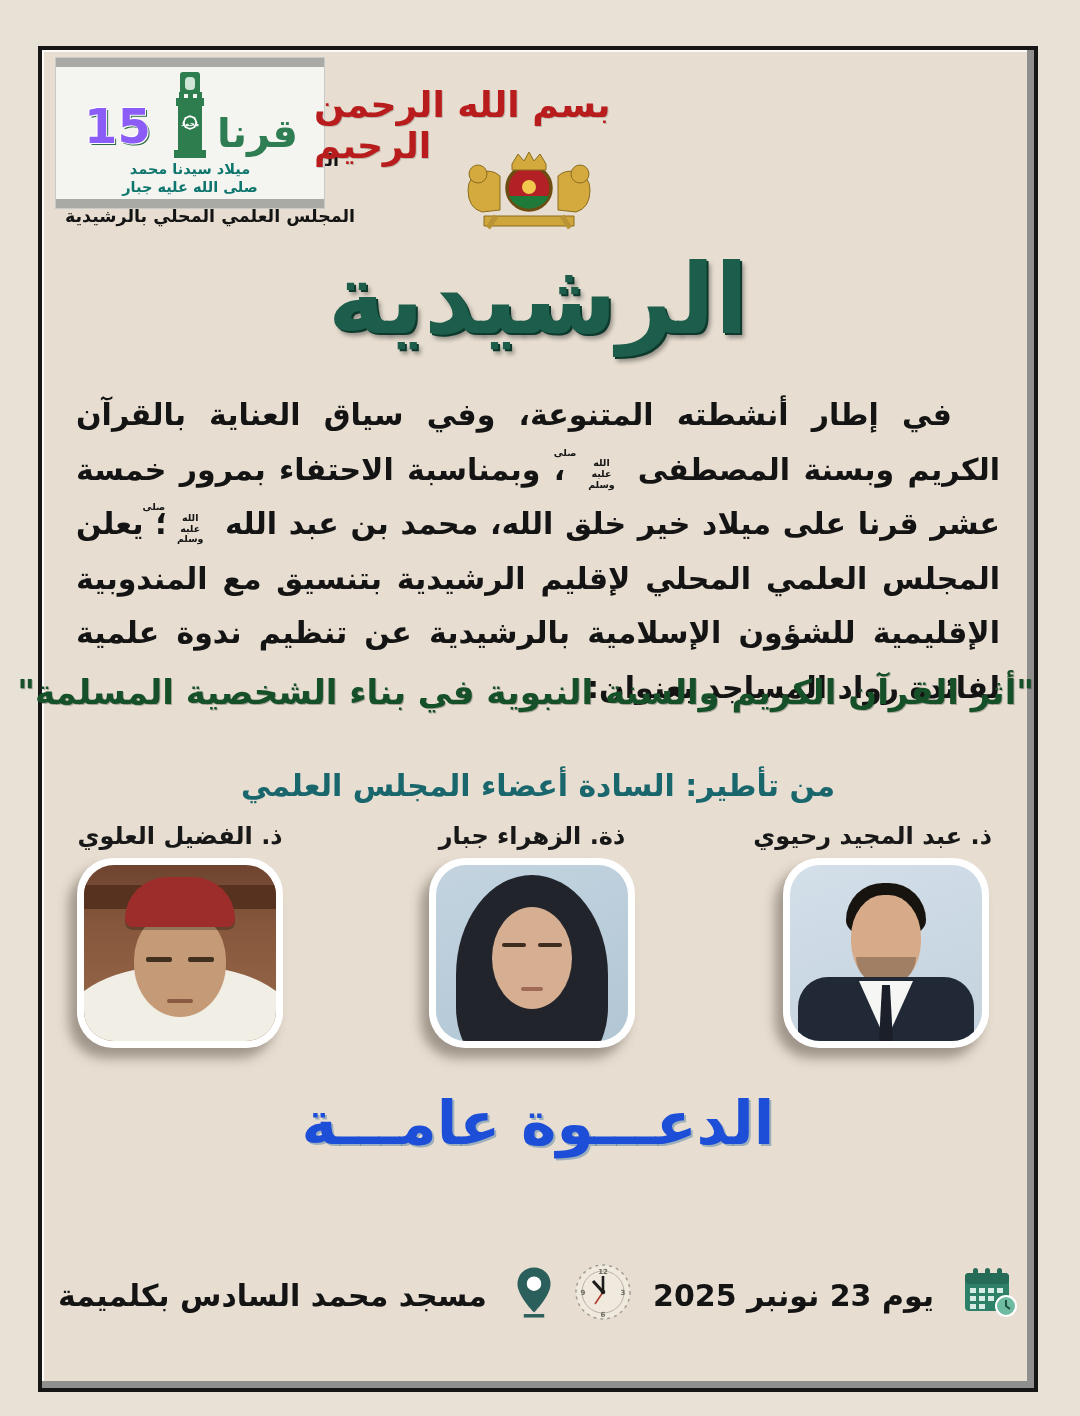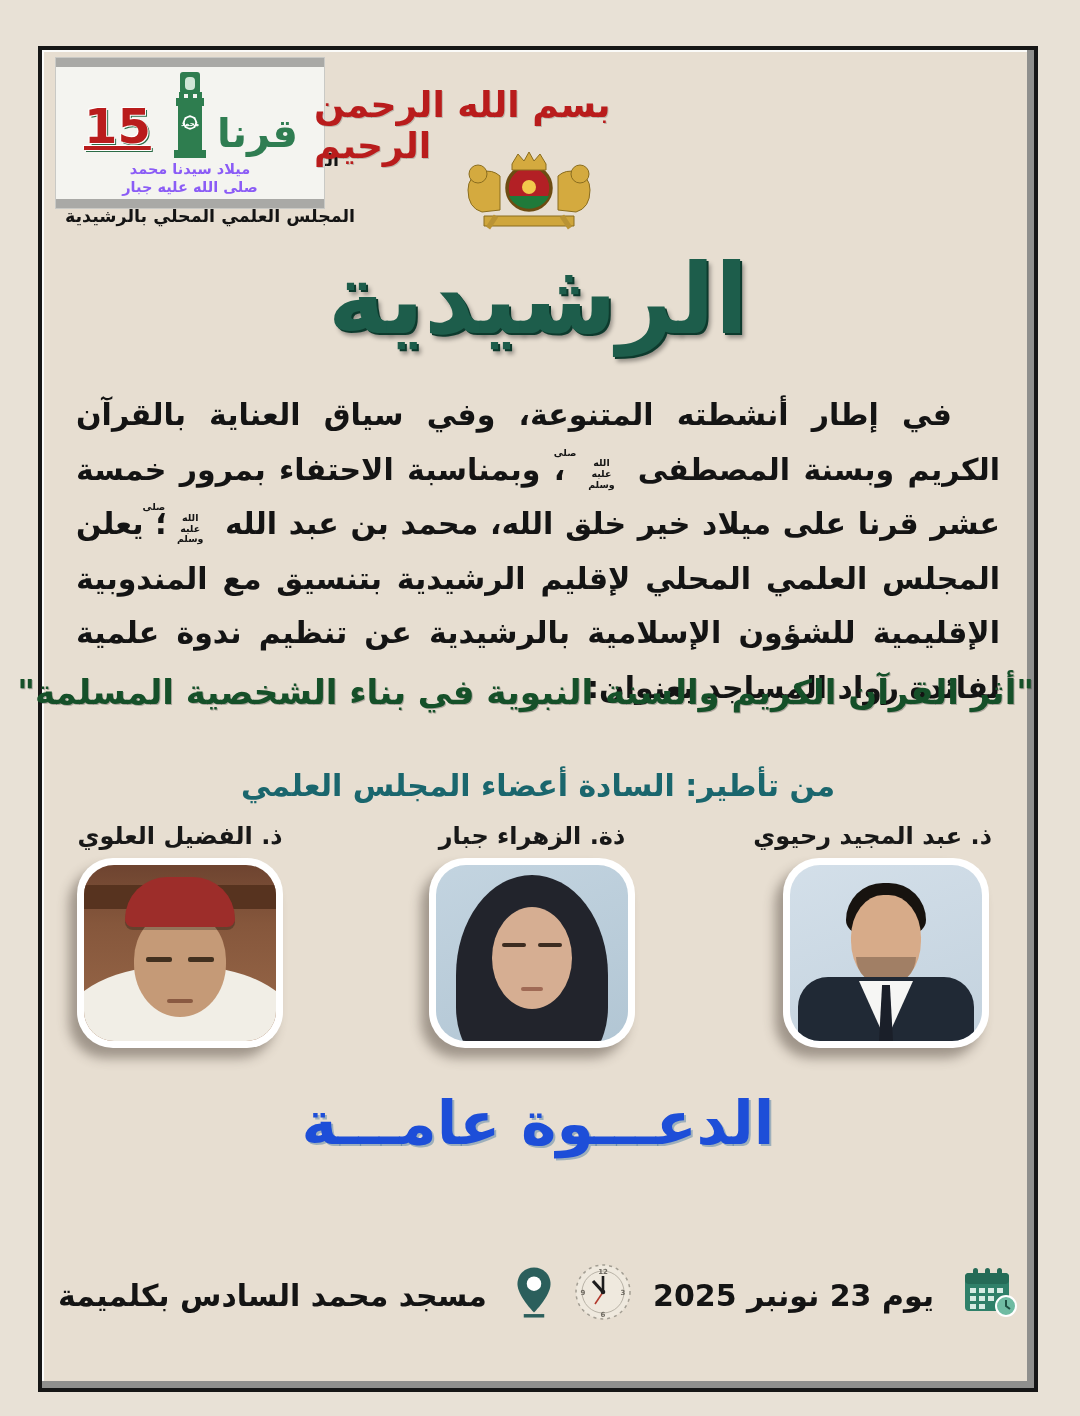--- a/index.html
+++ b/index.html
@@ -11,25 +11,25 @@
     box-shadow:inset -7px -7px 0 #8f8f8d, inset 2px 2px 0 #fbfbf9;
     direction:rtl;
   }
   
   .org{position:absolute;top:12px;left:18px;width:300px;text-align:center;
        font-size:17.5px;font-weight:700;color:#141414;line-height:1.6;}
   .logo{position:absolute;top:8px;right:710px;left:auto;width:268px;height:150px;
         background:#f4f4f0;box-shadow:0 0 0 1px #c9c9c5;overflow:hidden;}
   .logo .bar-top,.logo .bar-bottom{position:absolute;left:0;right:0;height:9px;background:#a9a9a6;}
   .logo .bar-top{top:0}.logo .bar-bottom{bottom:0}
-  .logo-num{position:absolute;top:40px;left:28px;font-size:48px;font-weight:800;color:#b91c1c;
-            text-shadow:1px 1px 0 #ffffff,-1px -1px 0 #ffffff,2px 2px 0 #2c6b46;text-decoration:underline;}
+  .logo-num{position:absolute;top:40px;left:28px;font-size:48px;font-weight:800;color:#8b5cf6;
+            text-shadow:1px 1px 0 #ffffff,-1px -1px 0 #ffffff,2px 2px 0 #2c6b46;}
   .logo-word{position:absolute;top:52px;right:26px;font-size:40px;font-weight:800;color:#2f7d52;}
   .logo-lines{position:absolute;bottom:12px;left:0;right:0;text-align:center;
-              font-size:14.5px;font-weight:800;color:#8b5cf6;line-height:1.25;}
+              font-size:14.5px;font-weight:800;color:#0f766e;line-height:1.25;}
   .minaret{position:absolute;top:12px;left:50%;transform:translateX(-50%);}
   .basmala{position:absolute;top:34px;right:300px;width:420px;text-align:left;
            font-size:36px;font-weight:800;color:#b91c1c;text-shadow:1px 1px 0 rgba(0,0,0,.18);}
   .emblem{position:absolute;top:100px;right:390px;width:230px;text-align:center;}
   
   .announce{position:absolute;top:192px;left:0;right:0;text-align:center;
             font-size:98px;font-weight:800;color:#1d5d4b;
             text-shadow:2px 2px 0 #0d3a2d,4px 5px 4px rgba(0,0,0,.35);}
   
   .bodytext{position:absolute;top:328px;right:24px;left:24px;margin:10px;

